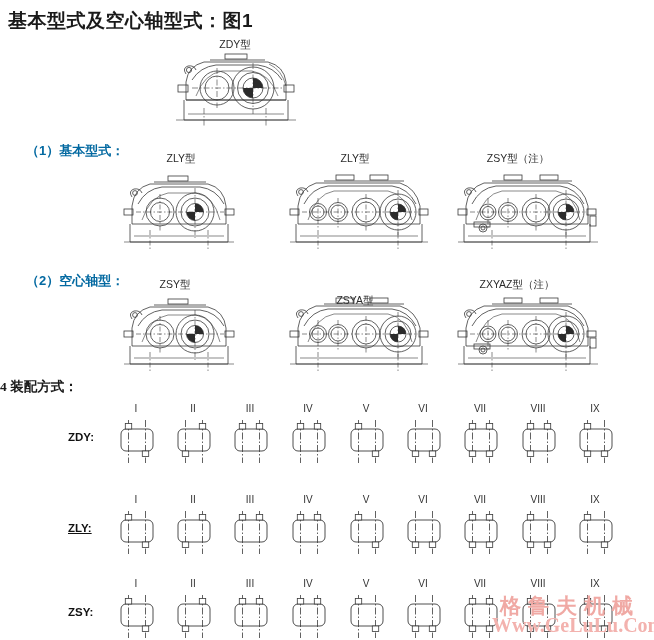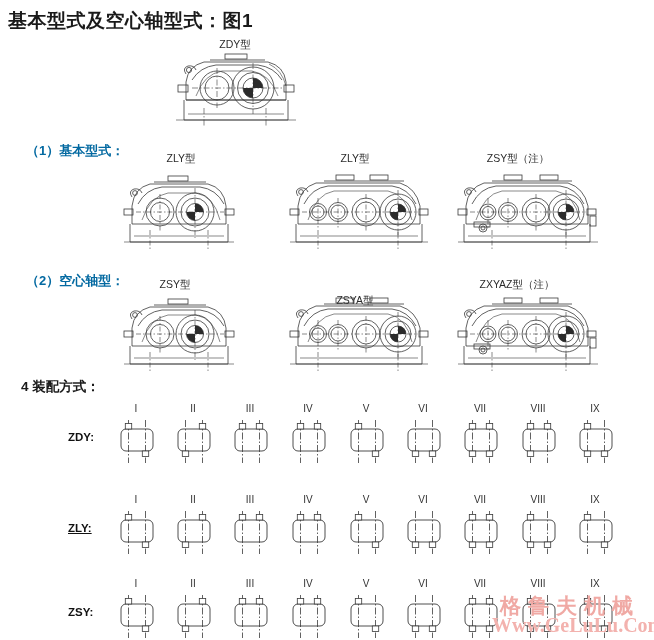--- a/index.html
+++ b/index.html
@@ -47,24 +47,25 @@
 
   
   .drawing {
     position: absolute;
   }
   .drawing svg { display: block; }
 
   
   .asm-title {
     position: absolute;
-    left: 21px;
+    left: 0;
     font-size: 13.5px;
     font-weight: bold;
     white-space: nowrap;
+    font-family: Liberation Serif, serif;
   }
   .asm-row-label {
     position: absolute;
     font-size: 11.5px;
     font-weight: bold;
     white-space: nowrap;
     color: #111;
   }
   .roman {
     position: absolute;

